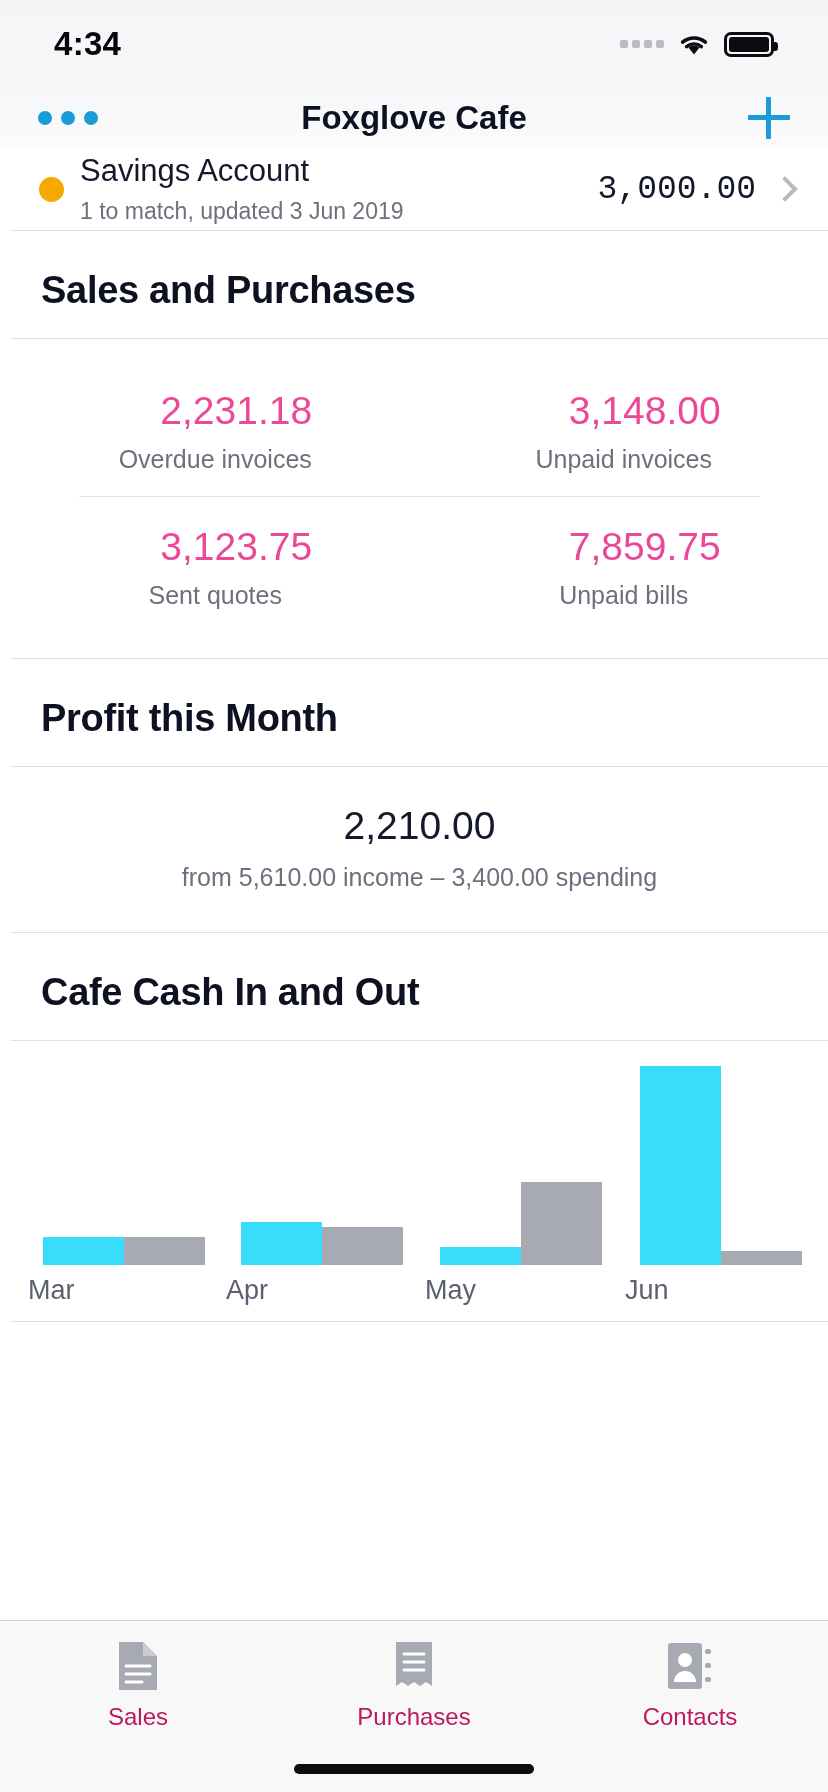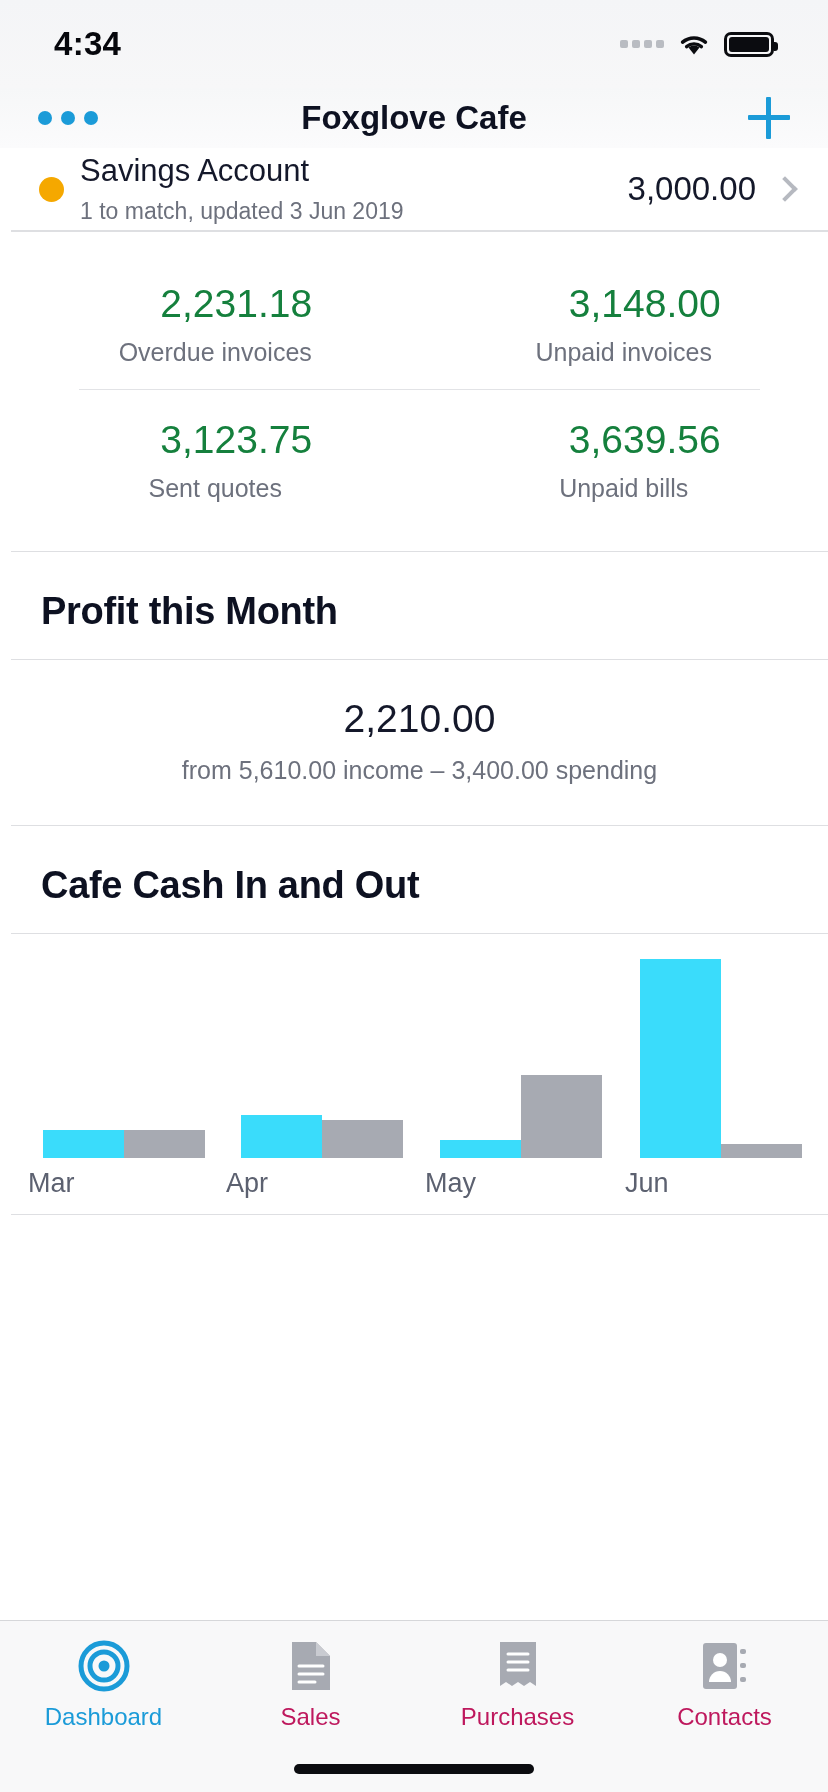--- a/index.html
+++ b/index.html
@@ -51,32 +51,32 @@
 
   
   .account-row {
     display: flex; align-items: center; height: 82px; padding: 0 20px 0 28px;
     background: #fff;
   }
   .acct-dot { width: 25px; height: 25px; border-radius: 50%; background: #f5a800; flex: none; margin-right: 16px; }
   .acct-texts { flex: 1; }
   .acct-name { font-size: 31px; color: #14182a; line-height: 38px; }
   .acct-sub { font-size: 23px; color: #6d717d; line-height: 30px; margin-top: 6px; }
-  .acct-amount { font-size: 33px; color: #14182a; margin-right: 20px; }
+  .acct-amount { font-size: 33px; color: #14182a; margin-right: 20px; font-family: Liberation Mono, monospace; }
   .chev { width: 18px; height: 18px; border-right: 4px solid #b6b9c0; border-top: 4px solid #b6b9c0; transform: rotate(45deg); margin-right: 14px; }
 
   
   .section-head { padding: 38px 30px 26px 30px; }
   .section-head h2 { font-size: 38px; font-weight: 700; color: #0d1121; letter-spacing: -.3px; }
 
   
   .metrics { padding: 26px 0 30px 0; }
   .metric-row { display: flex; }
   .metric { flex: 1; text-align: center; padding: 22px 0 18px 0; }
-  .metric-val { font-size: 39px; color: #15803d; line-height: 48px; margin-left: 42px; }
+  .metric-val { font-size: 39px; color: #ec4899; line-height: 48px; margin-left: 42px; }
   .metric-lbl { font-size: 25px; color: #6d717d; margin-top: 10px; }
   .metric-div { height:1px; background:#e2e3e6; margin: 4px 68px; }
 
   
   .profit { padding: 34px 0 40px 0; text-align: center; }
   .profit-val { font-size: 39px; color: #14182a; line-height: 50px; }
   .profit-sub { font-size: 25px; color: #6d717d; margin-top: 12px; }
 
   
   .chart { height: 280px; position: relative; }
@@ -145,41 +145,44 @@
       <span class="acct-dot"></span>
       <span class="acct-texts">
         <span class="acct-name" style="display:block">Savings Account</span>
         <span class="acct-sub" style="display:block">1 to match, updated 3 Jun 2019</span>
       </span>
       <span class="acct-amount">3,000.00</span>
       <span class="chev"></span>
     </div>
     <div class="hairline"></div>
 
+    <div class="section-head">
+      <h2>Sales and Purchases</h2>
+    </div>
     <div class="hairline"></div>
 
     <div class="metrics">
       <div class="metric-row">
         <div class="metric">
           <div class="metric-val">2,231.18</div>
           <div class="metric-lbl">Overdue invoices</div>
         </div>
         <div class="metric">
           <div class="metric-val">3,148.00</div>
           <div class="metric-lbl">Unpaid invoices</div>
         </div>
       </div>
       <div class="metric-div"></div>
       <div class="metric-row">
         <div class="metric">
           <div class="metric-val">3,123.75</div>
           <div class="metric-lbl">Sent quotes</div>
         </div>
         <div class="metric">
-          <div class="metric-val">3,639.56</div>
+          <div class="metric-val">7,859.75</div>
           <div class="metric-lbl">Unpaid bills</div>
         </div>
       </div>
     </div>
     <div class="hairline"></div>
 
     <div class="section-head">
       <h2>Profit this Month</h2>
     </div>
     <div class="hairline"></div>
@@ -219,30 +222,20 @@
           <div class="chart-label" style="left: 414px;">May</div>
           <div class="chart-label" style="left: 614px;">Jun</div>
         </div>
     </div>
     <div class="hairline"></div>
 
   </div>
 
   <div class="tabbar">
 
-    <div class="tab active">
-      <span class="tab-ico">
-        <svg width="52" height="52" viewBox="0 0 52 52">
-          <circle cx="26" cy="26" r="23" fill="none" stroke="#1b9bd8" stroke-width="5"></circle>
-          <circle cx="26" cy="26" r="14" fill="none" stroke="#1b9bd8" stroke-width="5"></circle>
-          <circle cx="26" cy="26" r="5.5" fill="#1b9bd8"></circle>
-        </svg>
-      </span>
-      <span class="tab-label">Dashboard</span>
-    </div>
 
     <div class="tab">
       <span class="tab-ico">
         <svg width="46" height="52" viewBox="0 0 46 52">
           <path d="M4 2 h24 l14 14 v34 H4 Z" fill="#a7aab2"></path>
           <path d="M28 2 v14 h14 Z" fill="#c9cbd1"></path>
           <g stroke="#ffffff" stroke-width="3" stroke-linecap="round">
             <line x1="11" y1="26" x2="35" y2="26"></line>
             <line x1="11" y1="34" x2="35" y2="34"></line>
             <line x1="11" y1="42" x2="27" y2="42"></line>

